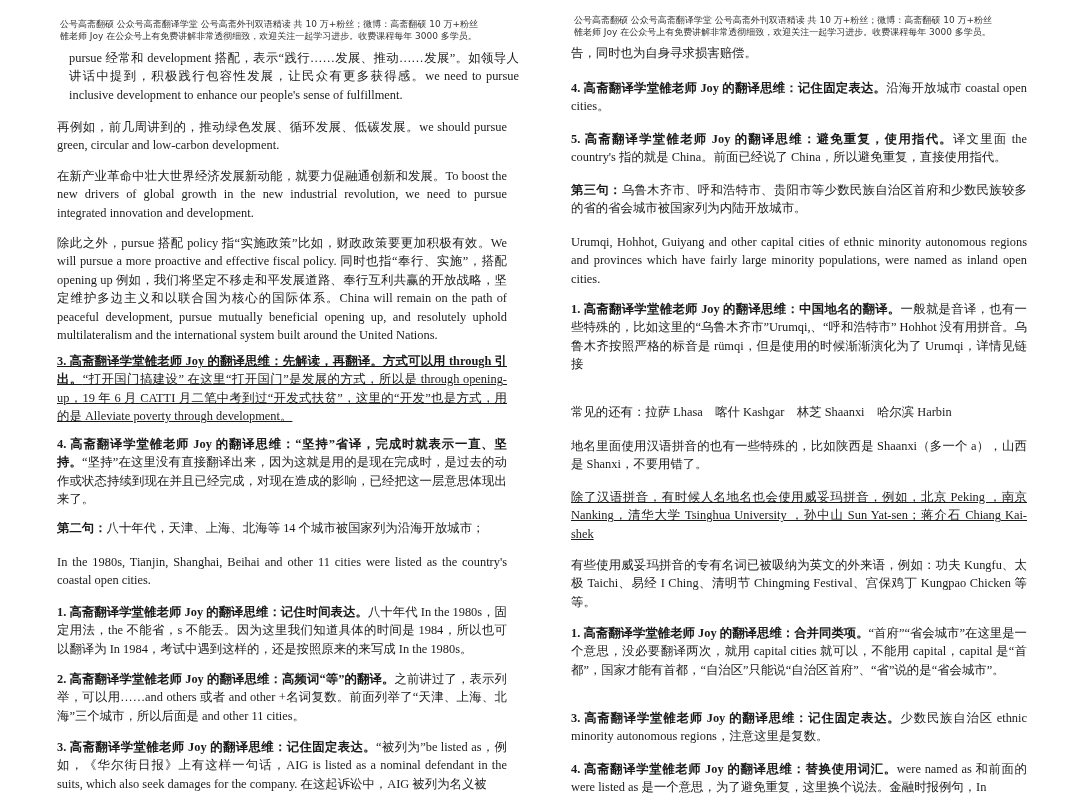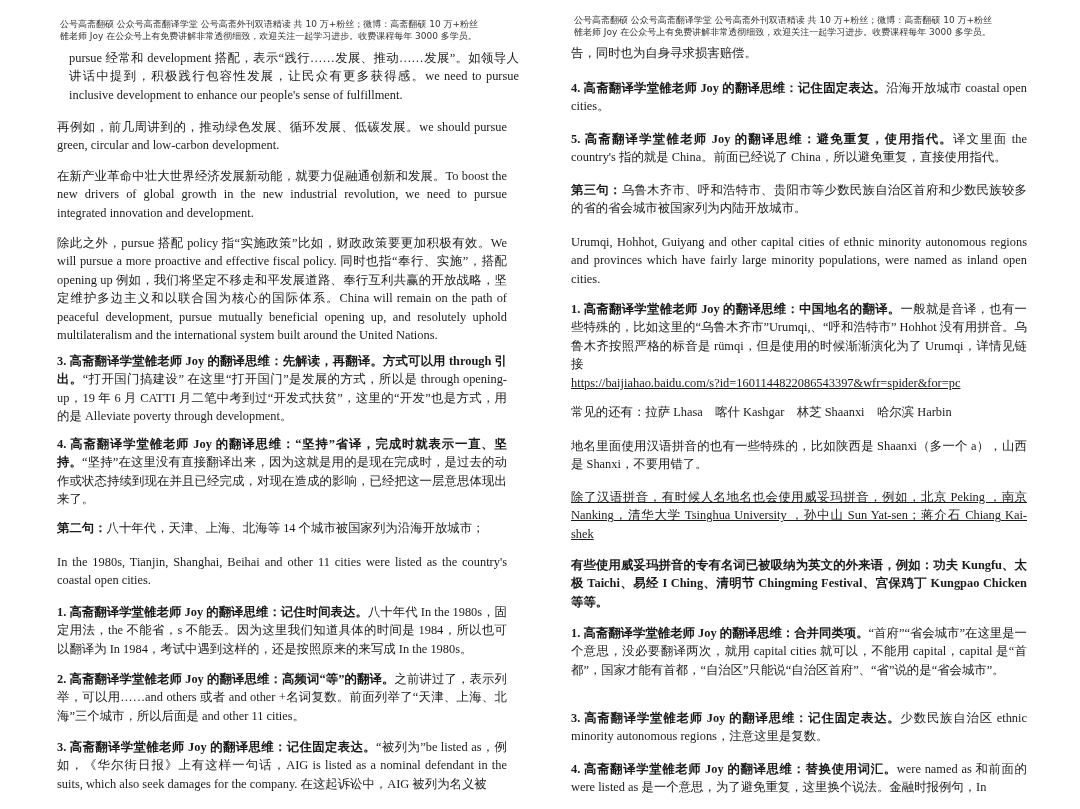--- a/index.html
+++ b/index.html
@@ -24,43 +24,43 @@
 <div class="page left">
   <div class="header left-h">
     <div>公号高斋翻硕  公众号高斋翻译学堂  公号高斋外刊双语精读  共 10 万+粉丝；微博：高斋翻硕  10 万+粉丝</div>
     <div>雒老师 Joy 在公众号上有免费讲解非常透彻细致，欢迎关注一起学习进步。收费课程每年 3000 多学员。</div>
   </div>
   <div class="body" id="left-body">
       <p class="para" style="top: 49px; margin-left: 12px;"><span>pursue 经常和 development 搭配，表示“践行……发展、推动……发展”。如领导人讲话中提到，积极践行包容性发展，让民众有更多获得感。we need to pursue inclusive development to enhance our people's sense of fulfillment.</span></p>
       <p class="para" style="top: 118px;"><span>再例如，前几周讲到的，推动绿色发展、循环发展、低碳发展。we should pursue green, circular and low-carbon development.</span></p>
       <p class="para" style="top: 167px;"><span>在新产业革命中壮大世界经济发展新动能，就要力促融通创新和发展。To boost the new drivers of global growth in the new industrial revolution, we need to pursue integrated innovation and development.</span></p>
       <p class="para" style="top: 234px;"><span>除此之外，pursue 搭配 policy 指“实施政策”比如，财政政策要更加积极有效。We will pursue a more proactive and effective fiscal policy. 同时也指“奉行、实施”，搭配 opening up 例如，我们将坚定不移走和平发展道路、奉行互利共赢的开放战略，坚定维护多边主义和以联合国为核心的国际体系。China will remain on the path of peaceful development, pursue mutually beneficial opening up, and resolutely uphold multilateralism and the international system built around the United Nations.</span></p>
-      <p class="para" style="top: 352px;"><b>3. 高斋翻译学堂雒老师 Joy 的翻译思维：先解读，再翻译。方式可以用 through 引出。</b><span>“打开国门搞建设” 在这里“打开国门”是发展的方式，所以是 through opening-up，19 年 6 月 CATTI 月二笔中考到过“开发式扶贫”，这里的“开发”也是方式，用的是 Alleviate poverty through development。</span></p>
+      <p class="para" style="top: 352px; text-decoration: underline;"><b>3. 高斋翻译学堂雒老师 Joy 的翻译思维：先解读，再翻译。方式可以用 through 引出。</b><span>“打开国门搞建设” 在这里“打开国门”是发展的方式，所以是 through opening-up，19 年 6 月 CATTI 月二笔中考到过“开发式扶贫”，这里的“开发”也是方式，用的是 Alleviate poverty through development。</span></p>
       <p class="para" style="top: 435px;"><b>4. 高斋翻译学堂雒老师 Joy 的翻译思维：“坚持”省译，完成时就表示一直、坚持。</b><span>“坚持”在这里没有直接翻译出来，因为这就是用的是现在完成时，是过去的动作或状态持续到现在并且已经完成，对现在造成的影响，已经把这一层意思体现出来了。</span></p>
       <p class="para" style="top: 519px;"><b>第二句：</b><span>八十年代，天津、上海、北海等 14 个城市被国家列为沿海开放城市；</span></p>
       <p class="para" style="top: 553px;"><span>In the 1980s, Tianjin, Shanghai, Beihai and other 11 cities were listed as the country's coastal open cities.</span></p>
       <p class="para" style="top: 603px;"><b>1. 高斋翻译学堂雒老师 Joy 的翻译思维：记住时间表达。</b><span>八十年代 In the 1980s，固定用法，the 不能省，s 不能丢。因为这里我们知道具体的时间是 1984，所以也可以翻译为 In 1984，考试中遇到这样的，还是按照原来的来写成 In the 1980s。</span></p>
       <p class="para" style="top: 670px;"><b>2. 高斋翻译学堂雒老师 Joy 的翻译思维：高频词“等”的翻译。</b><span>之前讲过了，表示列举，可以用……and others 或者 and other +名词复数。前面列举了“天津、上海、北海”三个城市，所以后面是 and other 11 cities。</span></p>
       <p class="para" style="top: 738px;"><b>3. 高斋翻译学堂雒老师 Joy 的翻译思维：记住固定表达。</b><span>“被列为”be listed as，例如，《华尔街日报》上有这样一句话，AIG is listed as a nominal defendant in the suits, which also seek damages for the company. 在这起诉讼中，AIG 被列为名义被</span></p>
     </div>
 </div>
 
 <div class="page right">
   <div class="header right-h">
     <div>公号高斋翻硕  公众号高斋翻译学堂  公号高斋外刊双语精读  共 10 万+粉丝；微博：高斋翻硕  10 万+粉丝</div>
     <div>雒老师 Joy 在公众号上有免费讲解非常透彻细致，欢迎关注一起学习进步。收费课程每年 3000 多学员。</div>
   </div>
   <div class="body" id="right-body">
       <p class="para" style="top: 44px;"><span>告，同时也为自身寻求损害赔偿。</span></p>
       <p class="para" style="top: 79px;"><b>4. 高斋翻译学堂雒老师 Joy 的翻译思维：记住固定表达。</b><span>沿海开放城市 coastal open cities。</span></p>
       <p class="para" style="top: 130px;"><b>5. 高斋翻译学堂雒老师 Joy 的翻译思维：避免重复，使用指代。</b><span>译文里面 the country's 指的就是 China。前面已经说了 China，所以避免重复，直接使用指代。</span></p>
       <p class="para" style="top: 181px;"><b>第三句：</b><span>乌鲁木齐市、呼和浩特市、贵阳市等少数民族自治区首府和少数民族较多的省的省会城市被国家列为内陆开放城市。</span></p>
       <p class="para" style="top: 233px;"><span>Urumqi, Hohhot, Guiyang and other capital cities of ethnic minority autonomous regions and provinces which have fairly large minority populations, were named as inland open cities.</span></p>
-      <p class="para" style="top: 300px;"><b>1. 高斋翻译学堂雒老师 Joy 的翻译思维：中国地名的翻译。</b><span>一般就是音译，也有一些特殊的，比如这里的“乌鲁木齐市”Urumqi,、“呼和浩特市” Hohhot 没有用拼音。乌鲁木齐按照严格的标音是 rümqi，但是使用的时候渐渐演化为了 Urumqi，详情见链接</span><br><a class="link">https://baijiahao.baidu.com/s?id=1601144822086543397&amp;wfr=spider&amp;for=pc</a></p>
+      <p class="para" style="top: 300px;"><b>1. 高斋翻译学堂雒老师 Joy 的翻译思维：中国地名的翻译。</b><span>一般就是音译，也有一些特殊的，比如这里的“乌鲁木齐市”Urumqi,、“呼和浩特市” Hohhot 没有用拼音。乌鲁木齐按照严格的标音是 rümqi，但是使用的时候渐渐演化为了 Urumqi，详情见链接</span><br></p>
       <p class="para" style="top: 403px;"><span>常见的还有：拉萨 Lhasa　喀什 Kashgar　林芝 Shaanxi　哈尔滨 Harbin</span></p>
       <p class="para" style="top: 437px; font-family: Liberation Serif, serif;"><span>地名里面使用汉语拼音的也有一些特殊的，比如陕西是 Shaanxi（多一个 a），山西是 Shanxi，不要用错了。</span></p>
       <p class="para" style="top: 488px; text-decoration: underline;"><span>除了汉语拼音，有时候人名地名也会使用威妥玛拼音，例如，北京 Peking ，南京 Nanking，清华大学 Tsinghua University ，孙中山 Sun Yat-sen；蒋介石 Chiang Kai-shek</span></p>
-      <p class="para" style="top: 556px; font-weight: bold;"><span>有些使用威妥玛拼音的专有名词已被吸纳为英文的外来语，例如：功夫 Kungfu、太极 Taichi、易经 I Ching、清明节 Chingming Festival、宫保鸡丁 Kungpao Chicken 等等。</span></p>
+      <p class="para" style="top: 556px;"><span>有些使用威妥玛拼音的专有名词已被吸纳为英文的外来语，例如：功夫 Kungfu、太极 Taichi、易经 I Ching、清明节 Chingming Festival、宫保鸡丁 Kungpao Chicken 等等。</span></p>
       <p class="para" style="top: 624px;"><b>1. 高斋翻译学堂雒老师 Joy 的翻译思维：合并同类项。</b><span>“首府”“省会城市”在这里是一个意思，没必要翻译两次，就用 capital cities 就可以，不能用 capital，capital 是“首都”，国家才能有首都，“自治区”只能说“自治区首府”、“省”说的是“省会城市”。</span></p>
       <p class="para" style="top: 709px;"><b>3. 高斋翻译学堂雒老师 Joy 的翻译思维：记住固定表达。</b><span>少数民族自治区 ethnic minority autonomous regions，注意这里是复数。</span></p>
       <p class="para" style="top: 760px;"><b>4. 高斋翻译学堂雒老师 Joy 的翻译思维：替换使用词汇。</b><span>were named as 和前面的 were listed as 是一个意思，为了避免重复，这里换个说法。金融时报例句，In</span></p>
     </div>
 </div>
 
 </body></html>

